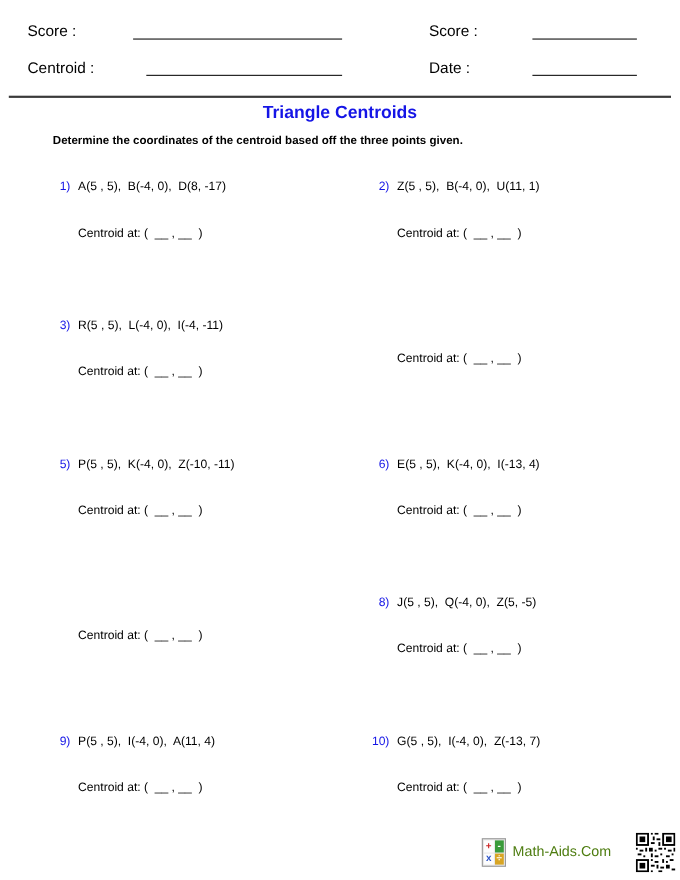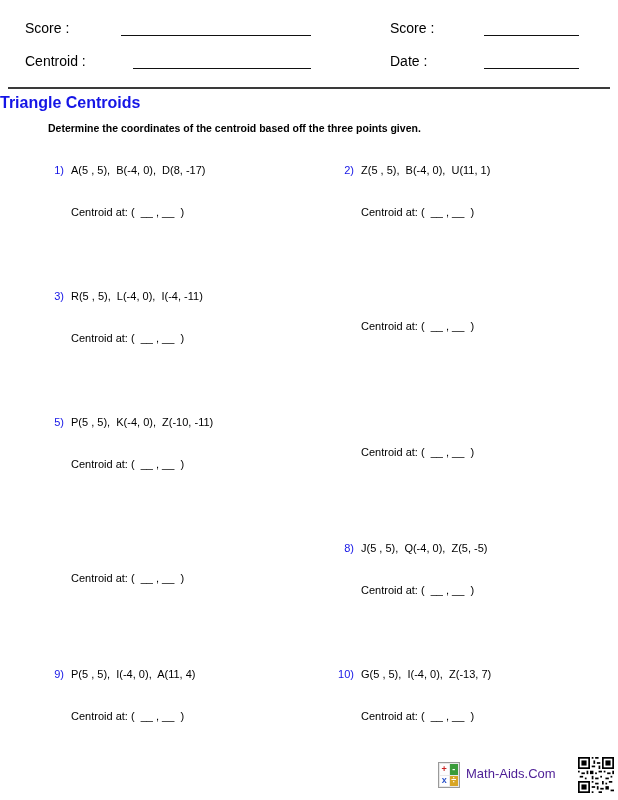--- a/index.html
+++ b/index.html
@@ -8,21 +8,21 @@
     width:618px; height:800px; position:relative; overflow:hidden;
     font-family:"Liberation Sans", sans-serif; color:#000;
   }
   .abs { position:absolute; }
   
   .hlabel { font-size:14px; color:#000; white-space:pre; }
   .hline  { border-bottom:1.6px solid #111; height:16px; }
   .divider { left:8px; right:8px; top:87px; border-top:2px solid #3a3a3a; }
   
   .title {
-    left:0; width:618px; top:94px; text-align:left;
+    left:0; width:618px; top:94px; text-align:center;
     font-size:16px; font-weight:bold; color:#1515e6;
   }
   .instructions {
     left:48px; top:122px; font-size:10.5px; font-weight:bold; white-space:pre;
   }
   
   .problems {
     left:38px; top:164px; width:572px;
     display:grid; grid-template-columns:290px 282px; grid-auto-rows:126px;
   }
@@ -40,21 +40,21 @@
     gap:1px; padding:1px; background:#e8e8e8; border:1px solid #9a9a9a;
   }
   .lg-cell {
     display:flex; align-items:center; justify-content:center;
     font-size:9px; font-weight:bold; line-height:1;
   }
   .lg-plus   { background:#fdfdfd; color:#cc2222; }
   .lg-minus  { background:#3a9b3a; color:#ffffff; }
   .lg-times  { background:#fdfdfd; color:#2a52c8; }
   .lg-divide { background:#d8a524; color:#ffffff; }
-  .brand { left:466px; top:766px; font-size:13px; color:#4c1d95; white-space:pre; }
+  .brand { left:466px; top:766px; font-size:13px; color:#4d7c0f; white-space:pre; }
   .qr { left:578px; top:757px; width:36px; height:36px; }
 </style>
 </head>
 <body>
 
 <div class="abs hlabel" style="left:25px; top:20px;">Score :</div>
 <div class="abs hline" style="left:121px; top:20px; width:190px;"></div>
 <div class="abs hlabel" style="left:390px; top:20px;">Score :</div>
 <div class="abs hline" style="left:484px; top:20px; width:95px;"></div>
 
@@ -88,20 +88,21 @@
   <div class="problem">
     <div class="answer">Centroid at: (  __ , __  )</div>
   </div>
 
   <div class="problem">
     <div><span class="pnum">5)</span><span class="ppoints">P(5 , 5),  K(-4, 0),  Z(-10, -11)</span></div>
     <div class="answer">Centroid at: (  __ , __  )</div>
   </div>
 
   <div class="problem">
+    <div><span class="pnum">6)</span><span class="ppoints">E(5 , 5),  K(-4, 0),  I(-13, 4)</span></div>
     <div class="answer">Centroid at: (  __ , __  )</div>
   </div>
 
   <div class="problem">
     <div class="answer">Centroid at: (  __ , __  )</div>
   </div>
 
   <div class="problem">
     <div><span class="pnum">8)</span><span class="ppoints">J(5 , 5),  Q(-4, 0),  Z(5, -5)</span></div>
     <div class="answer">Centroid at: (  __ , __  )</div>

